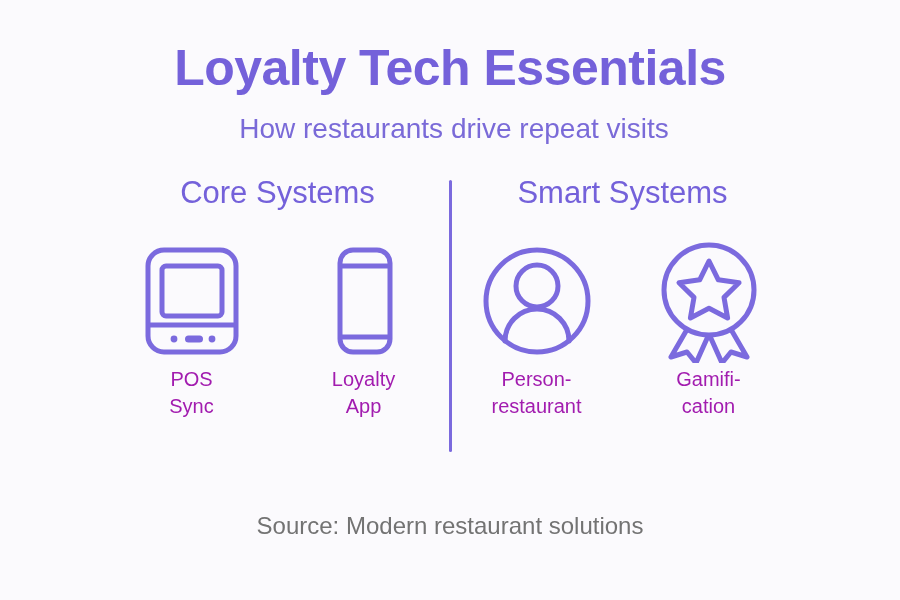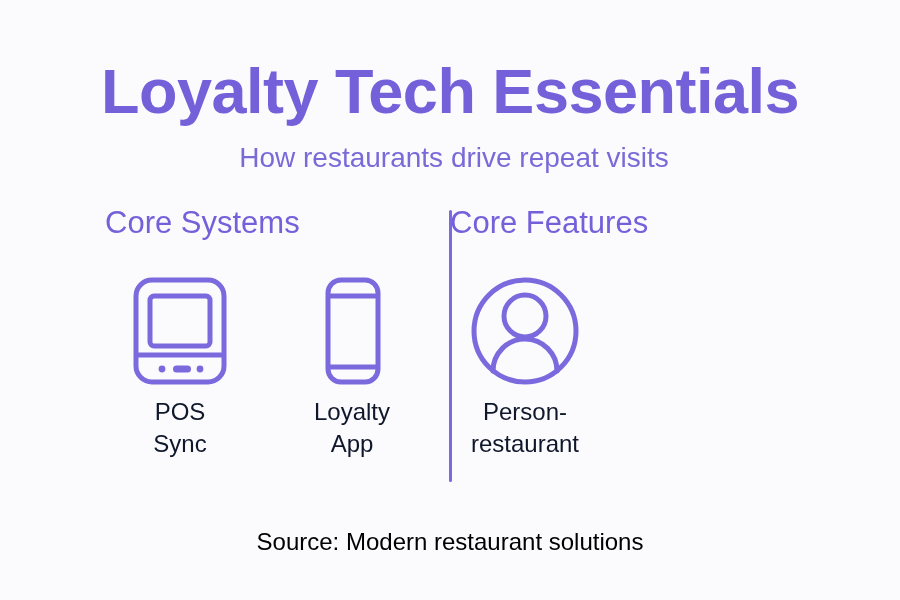--- a/index.html
+++ b/index.html
@@ -20,26 +20,26 @@
     height: 600px;
     box-sizing: border-box;
   }
 
   
   .header {
     padding-top: 42px;
     text-align: center;
   }
   .title {
-    font-size: 63px;
+    font-size: 50px;
     font-weight: bold;
     color: #7461da;
     letter-spacing: -0.5px;
     line-height: 1.05;
-    margin: 16px;
+    margin: 0;
   }
   .subtitle {
     font-size: 28px;
     font-weight: normal;
     color: #7a6ad8;
     line-height: 1.1;
     margin: 19px 0 0 8px;
   }
 
   
@@ -47,21 +47,21 @@
     position: relative;
     margin-top: 32px;
     display: flex;
     justify-content: center;
     align-items: flex-start;
   }
   .column {
     width: 345px;
     display: flex;
     flex-direction: column;
-    align-items: flex-start;
+    align-items: center;
   }
   .column-heading {
     font-size: 31px;
     color: #7461da;
     line-height: 1.1;
     margin: 0 0 32px 0;
     text-align: center;
   }
 
   .divider {
@@ -87,36 +87,36 @@
     align-items: center;
   }
   .icon-box {
     height: 118px;
     display: flex;
     align-items: center;
     justify-content: center;
   }
   .item-label {
     margin-top: 6px;
-    font-size: 24px;
-    color: #0f172a;
+    font-size: 20px;
+    color: #a21caf;
     line-height: 1.32;
     text-align: center;
     white-space: pre-line;
   }
 
   
   .source {
     position: absolute;
     left: 0;
     right: 0;
-    bottom: 44px;
+    bottom: 60px;
     text-align: center;
     font-size: 24px;
-    color: #000000;
+    color: #737373;
   }
 </style>
 </head>
 <body>
 
 <div class="infographic">
 
   <div class="header">
     <h1 class="title">Loyalty Tech Essentials</h1>
     <h2 class="subtitle">How restaurants drive repeat visits</h2>
@@ -154,35 +154,47 @@
             </svg>
           </div>
           <div class="item-label">Loyalty
 App</div>
         </div>
 
       </div>
     </div>
 
     <div class="column">
-      <div class="column-heading">Core Features</div>
+      <div class="column-heading">Smart Systems</div>
       <div class="items">
 
         <div class="item">
           <div class="icon-box">
             <svg width="110" height="118" viewBox="0 0 110 118">
               <circle cx="55" cy="59" r="51" fill="none" stroke="#7b6ade" stroke-width="5"></circle>
               <circle cx="55" cy="44" r="21" fill="none" stroke="#7b6ade" stroke-width="5"></circle>
               <path d="M 23 99 A 32 32 0 0 1 87 99" fill="none" stroke="#7b6ade" stroke-width="5" stroke-linecap="round"></path>
             </svg>
           </div>
           <div class="item-label">Person-
 restaurant</div>
         </div>
 
+        <div class="item">
+          <div class="icon-box">
+            <svg width="110" height="124" viewBox="0 0 110 124">
+              <path d="M 35 87 L 17 118 L 33 113 L 42 124 L 55 95 Z" fill="none" stroke="#7b6ade" stroke-width="5" stroke-linejoin="round" stroke-linecap="round"></path>
+              <path d="M 75 87 L 93 118 L 77 113 L 68 124 L 55 95 Z" fill="none" stroke="#7b6ade" stroke-width="5" stroke-linejoin="round" stroke-linecap="round"></path>
+              <circle cx="55" cy="51" r="45" fill="#fbfafd" stroke="#7b6ade" stroke-width="5"></circle>
+              <path d="M 55 22 L 64.3 40.8 L 85 43.8 L 70 58.4 L 73.6 79 L 55 69.3 L 36.4 79 L 40 58.4 L 25 43.8 L 45.7 40.8 Z" fill="none" stroke="#7b6ade" stroke-width="5" stroke-linejoin="round"></path>
+            </svg>
+          </div>
+          <div class="item-label">Gamifi-
+cation</div>
+        </div>
 
       </div>
     </div>
 
   </div>
 
   <div class="source">Source: Modern restaurant solutions</div>
 
 </div>
 

